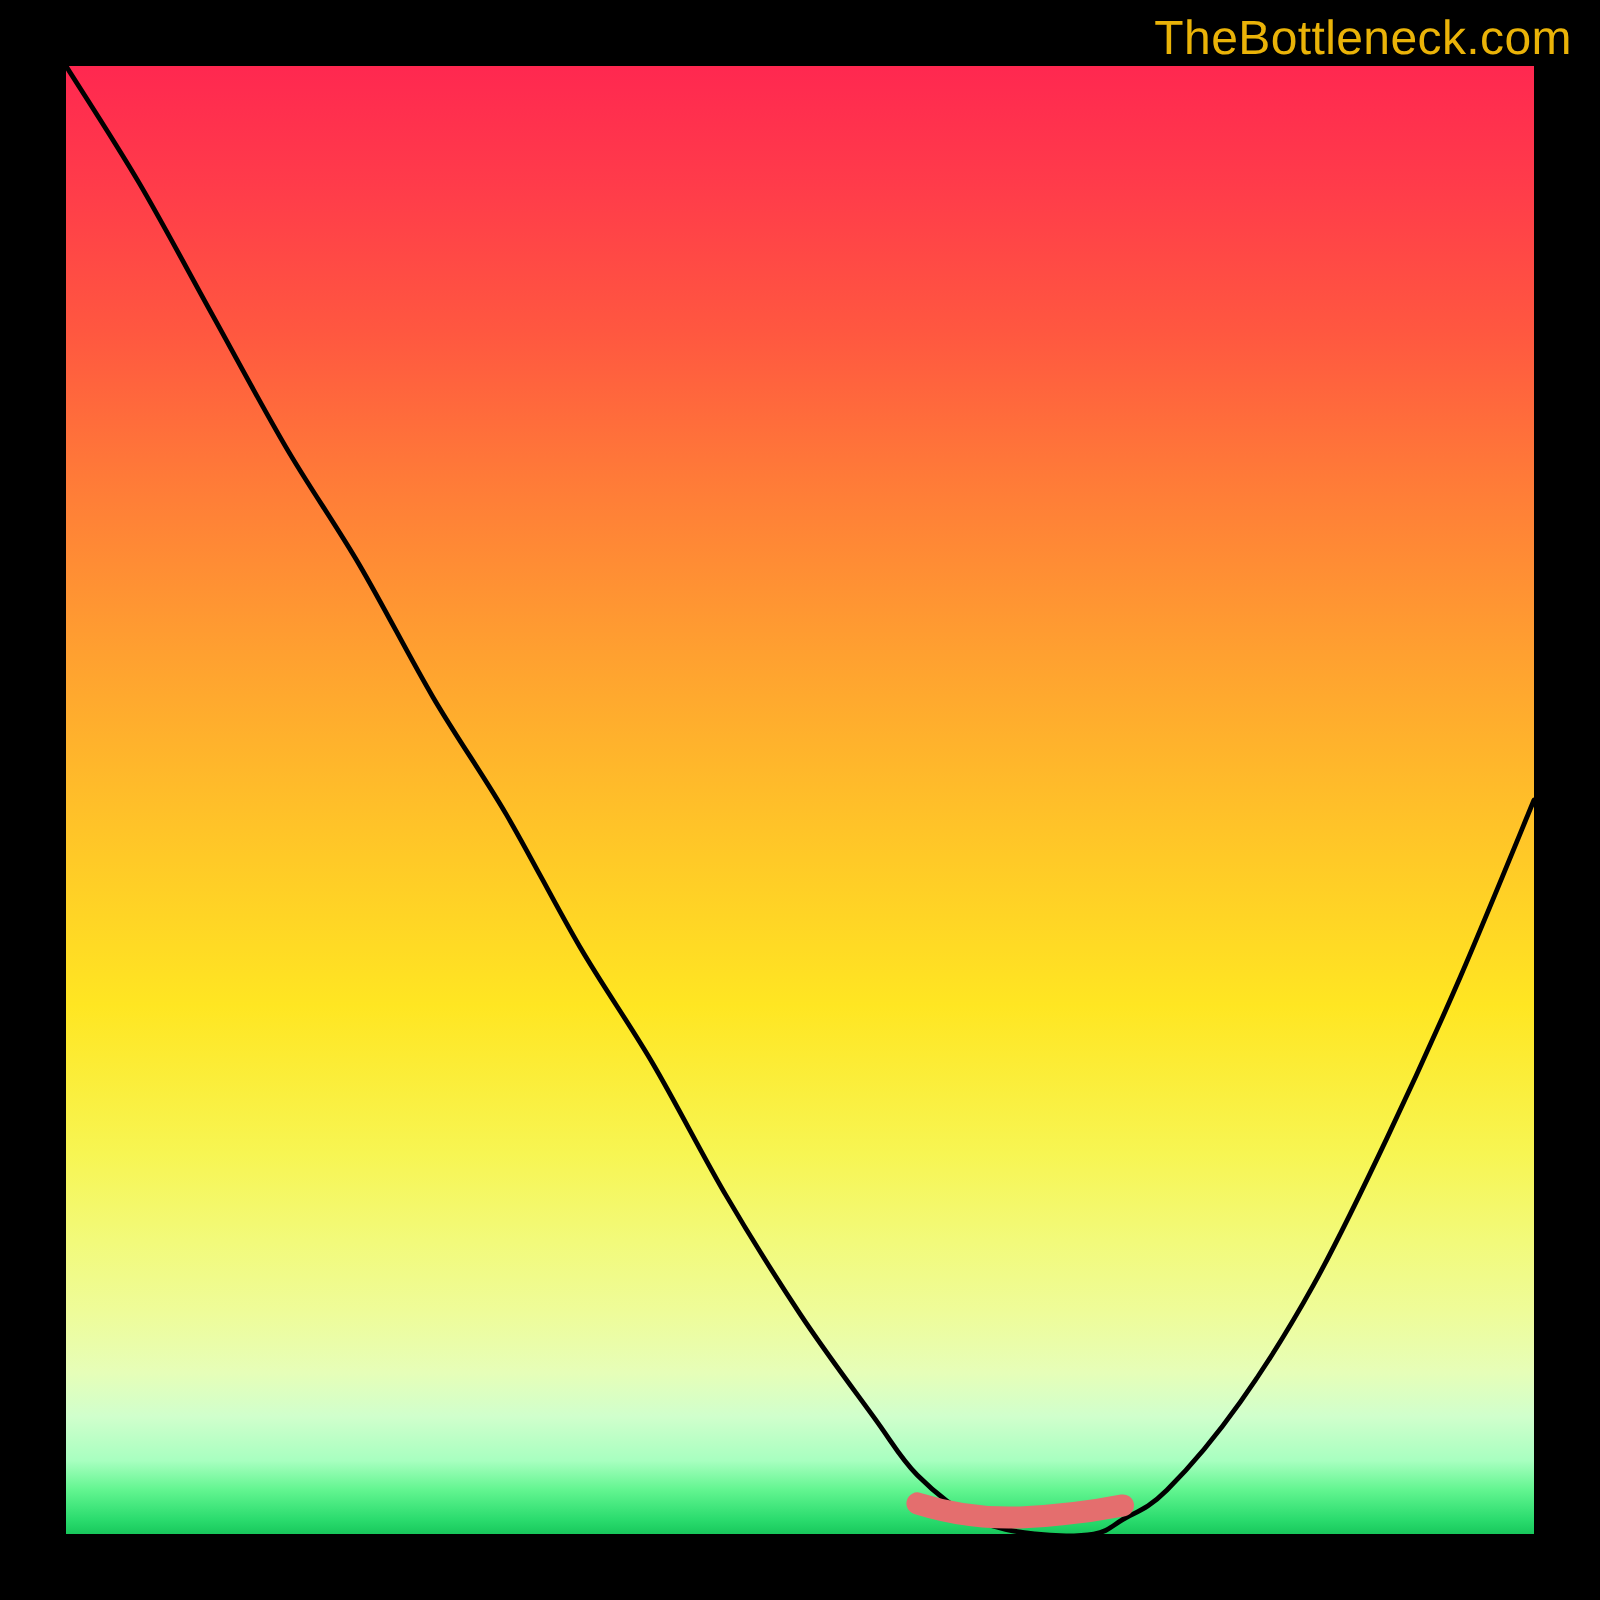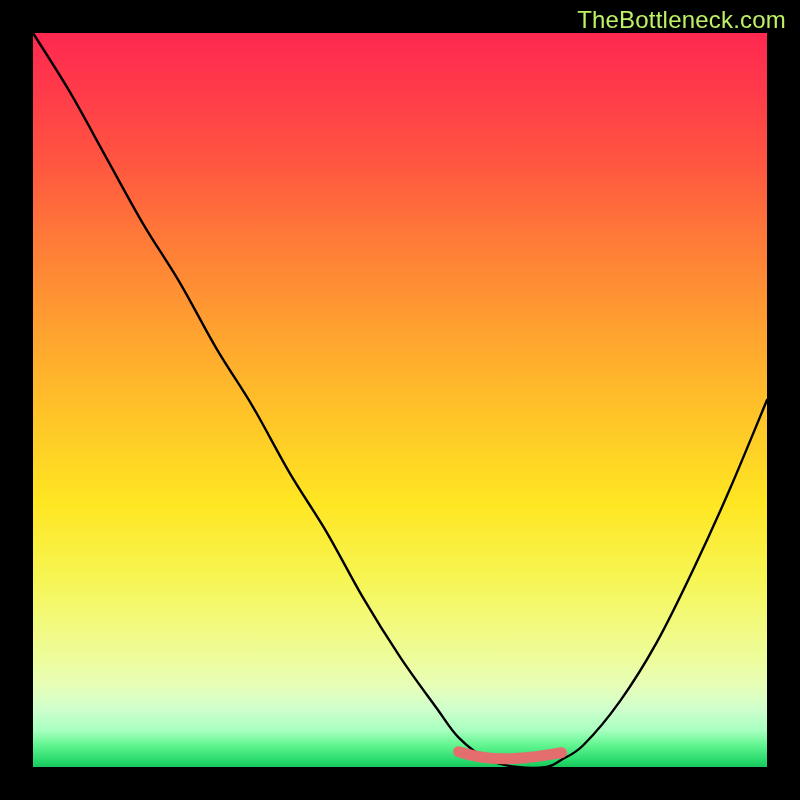--- a/index.html
+++ b/index.html
@@ -41,21 +41,21 @@
       #a8ffc0  95%,
       #62f590  97%,
       #2bdc6e  99%,
       #18c85c 100%
     );
   }
   .watermark {
     position: absolute;
     top: 6px;
     right: 14px;
-    color: #bef264;
+    color: #eab308;
     font-size: 24px;
     letter-spacing: 0.2px;
     font-weight: 500;
   }
   svg.overlay {
     position: absolute;
     left: 33px;
     top: 33px;
     width: 734px;
     height: 734px;

